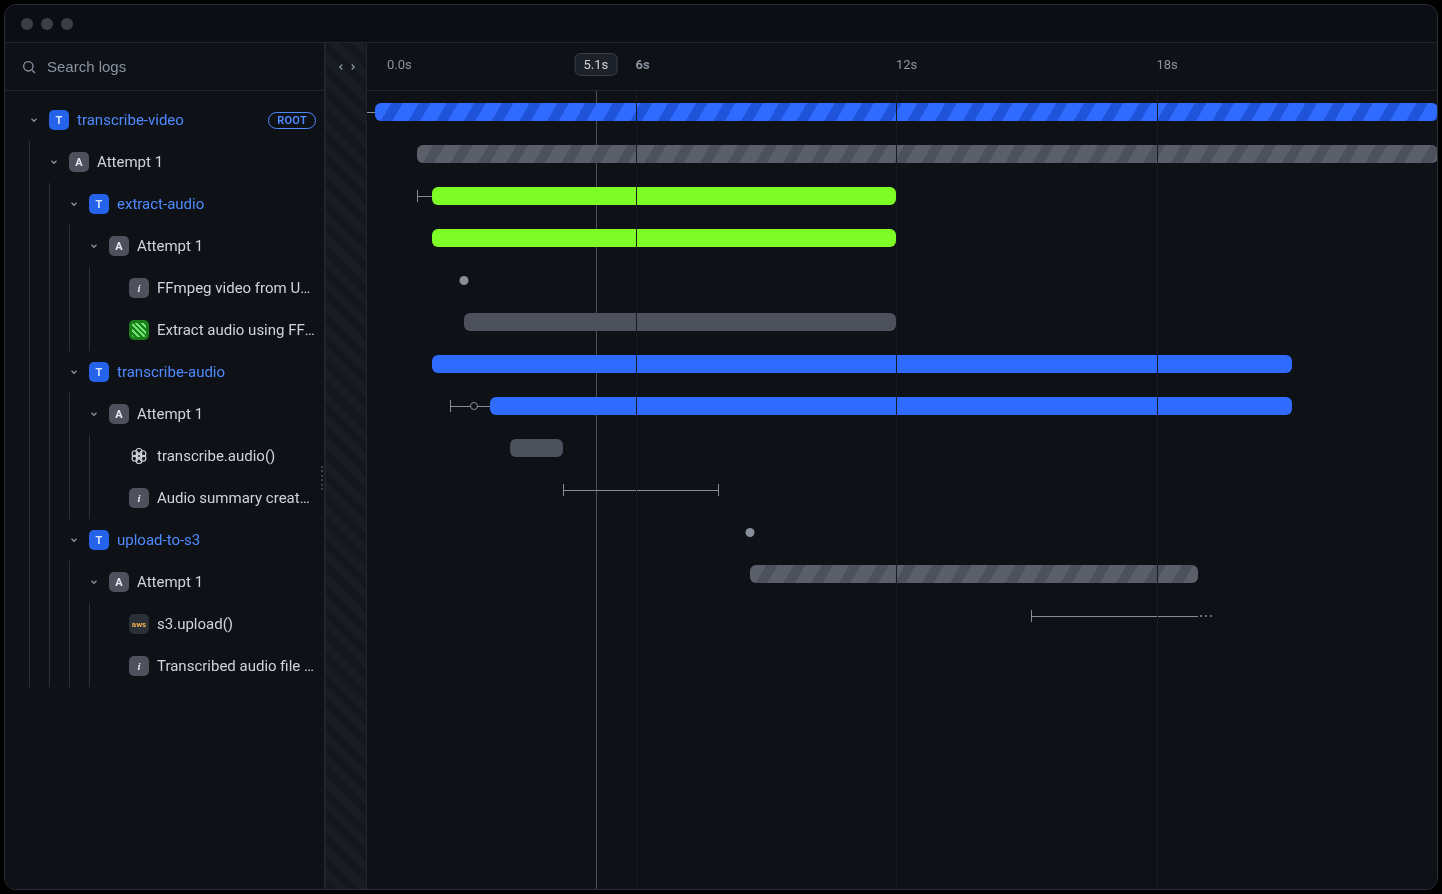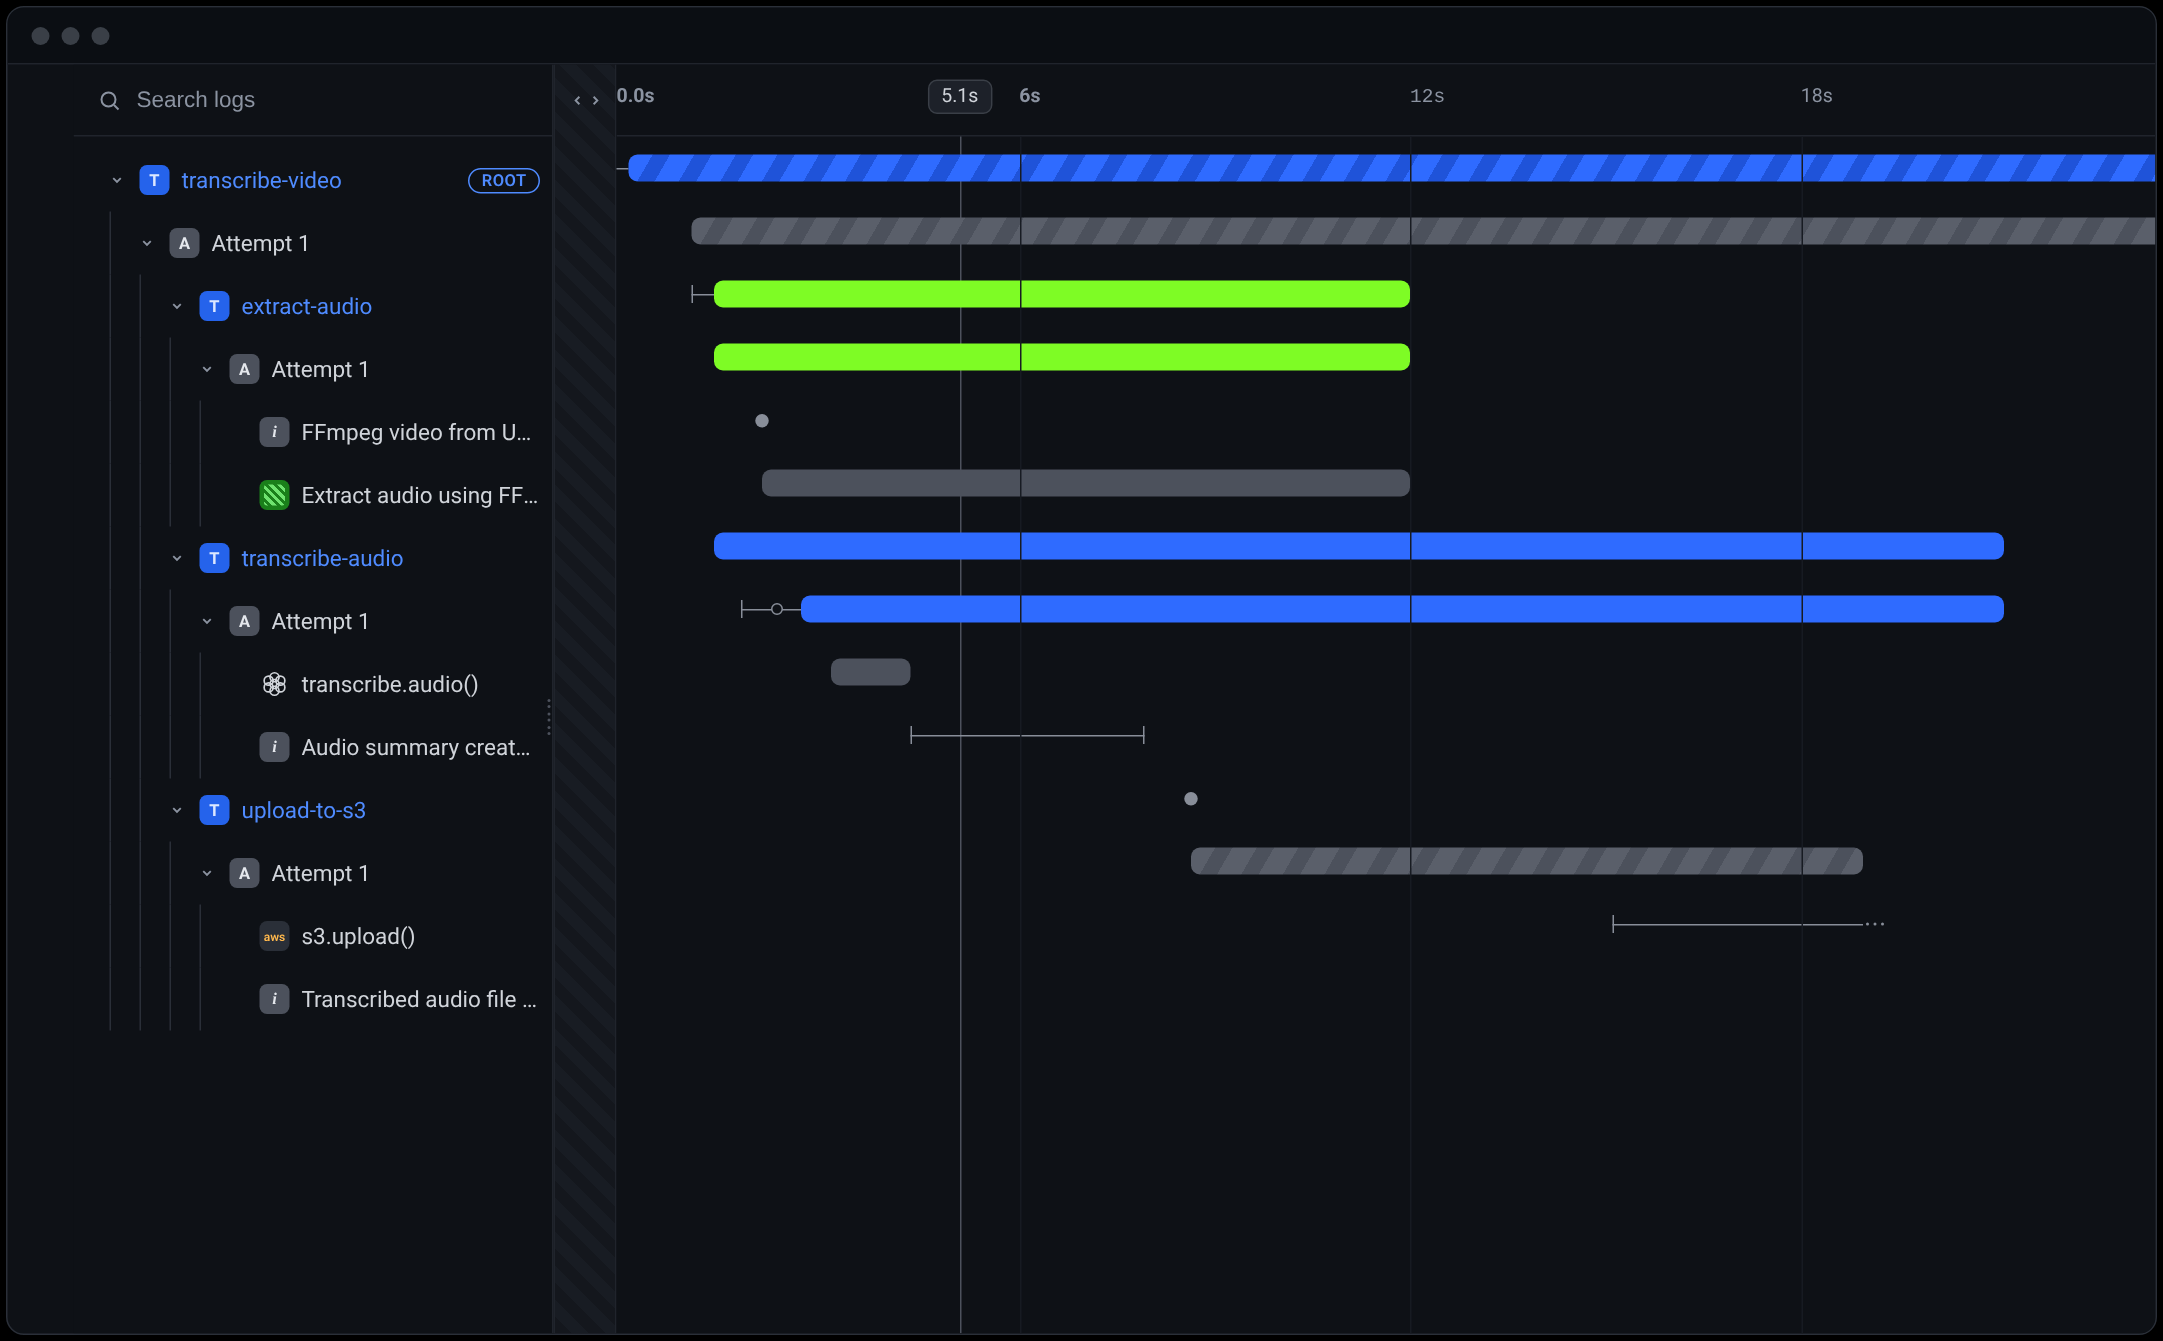--- a/index.html
+++ b/index.html
@@ -24,21 +24,21 @@
     padding-left: 16px;
     background: #0b0e13;
     border-bottom: 1px solid #20242c;
   }
   .traffic { display: flex; gap: 8px; }
   .traffic span {
     width: 12px; height: 12px; border-radius: 50%;
     background: #3a3f47;
   }
   .content {
-    flex: 1; display: flex; overflow: hidden; margin-left: 44px;
+    flex: 1; display: flex; overflow: hidden;
   }
   
   .sidebar {
     width: 320px; flex: 0 0 320px;
     border-right: 1px solid #20242c;
     background: #0e1116;
     display: flex; flex-direction: column;
     position: relative;
   }
   .search {
@@ -410,23 +410,23 @@
             <polyline points="15 18 9 12 15 6"></polyline>
           </svg>
         <svg viewBox="0 0 24 24" fill="none" stroke="#8b93a1" stroke-width="3">
             <polyline points="9 18 15 12 9 6"></polyline>
           </svg>
       </div>
     </div>
 
     <div class="timeline">
       <div class="ruler" id="ruler">
-          <span class="tick" style="left: 0; font-weight: bold;">0.0s</span>
+          <span class="tick" style="left: 20px;">0.0s</span>
           <span class="tick" style="left: 268.5px; font-weight: bold;">6s</span>
-          <span class="tick" style="left: 529px; font-family: Liberation Mono, monospace;">12s</span>
+          <span class="tick" style="left: 529px;">12s</span>
           <span class="tick" style="left: 789.5px;">18s</span>
           <span class="tick" style="left: 1090px;">24s</span>
         </div>
       <div id="gridlines"></div>
       <div class="playhead-line" id="playhead-line" style="left: 228.904px;"></div>
       <div class="playhead-badge" id="playhead-badge" style="left: 228.904px;">
         <span>5.1s</span>
       </div>
       <div class="bars" id="bars">
           <div class="bar-row">

